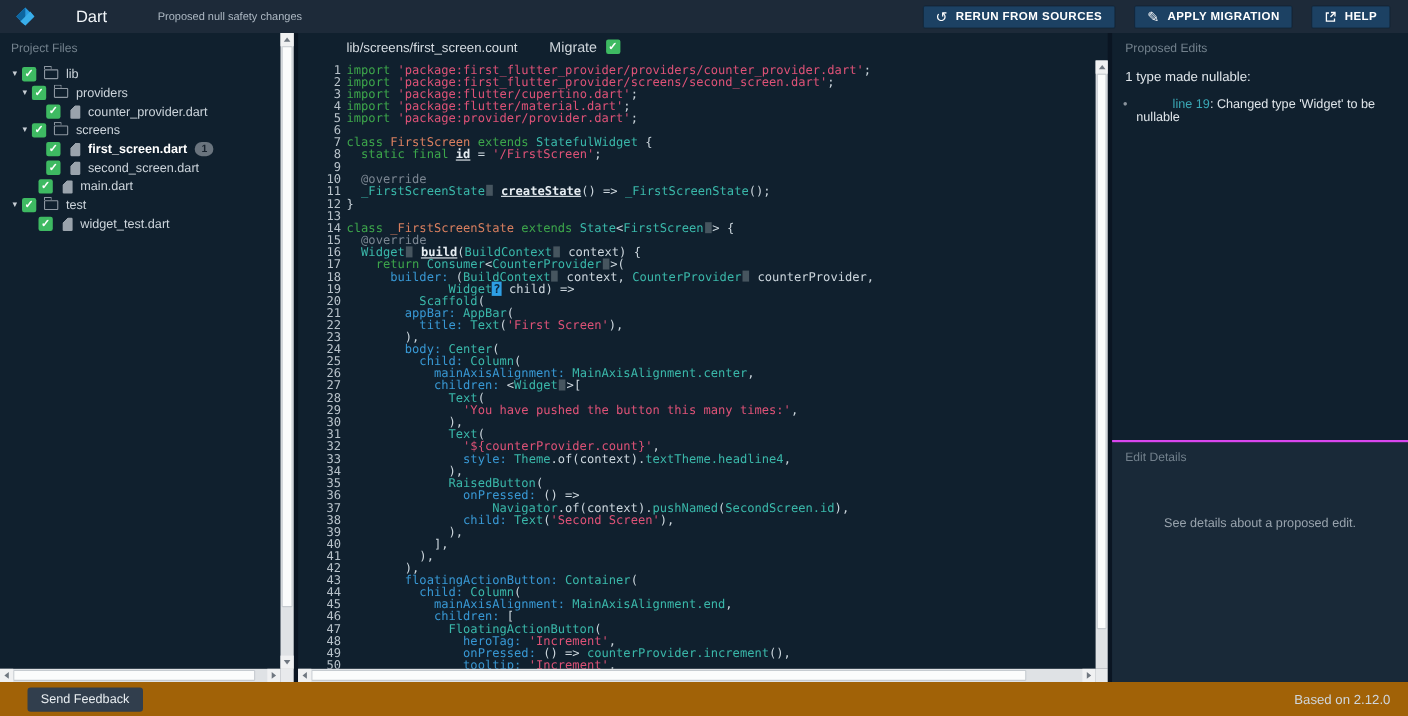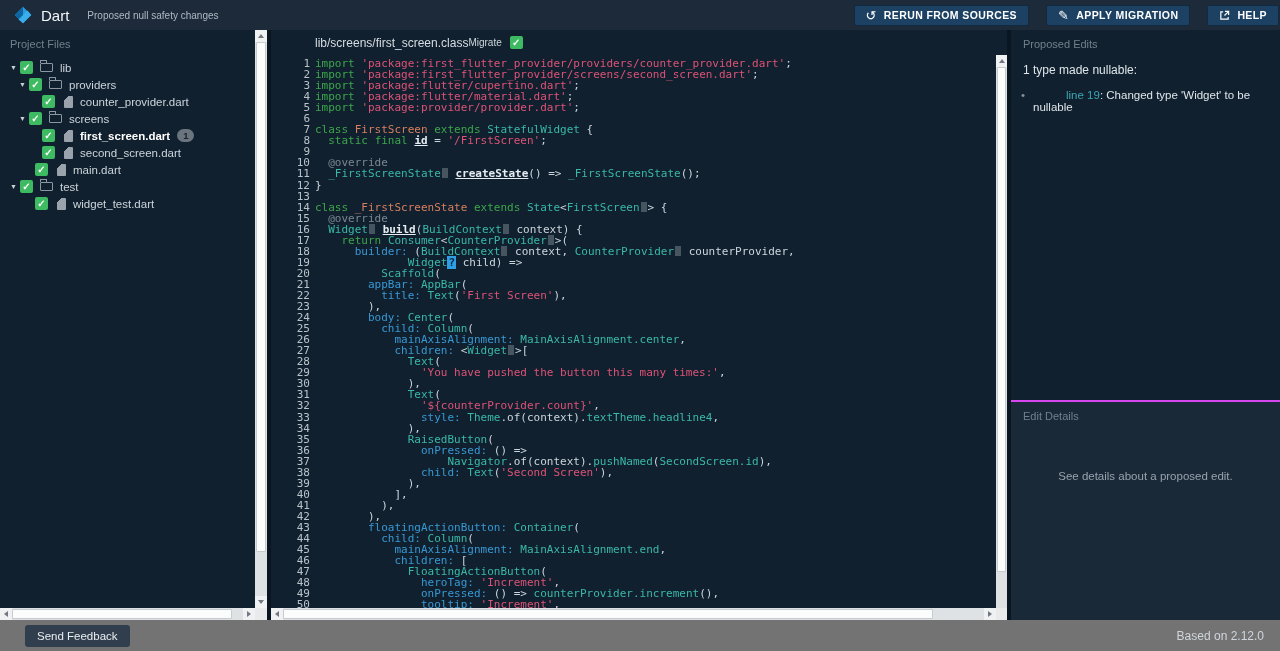--- a/index.html
+++ b/index.html
@@ -1,36 +1,36 @@
 <!DOCTYPE html>
 <html><head>
 <meta charset="utf-8">
 <style>
   html,body{margin:0;padding:0;width:1280px;height:651px;overflow:hidden;
     background:#0a1522;font-family:"Liberation Sans",sans-serif;}
   *{box-sizing:border-box;}
 
   
   .topbar{position:absolute;left:0;top:0;width:1280px;height:30px;background:#1d2a39;
-    display:flex;align-items:center;padding:0 1px 0 14px;}
+    display:flex;align-items:center;padding:0 16px 0 14px;gap:28px;}
   .logo{width:18px;height:18px;flex:0 0 auto;}
   .apptitle{color:#f2f6f9;font-size:15px;margin-left:9px;}
   .subtitle{color:#aeb9c4;font-size:10px;margin-left:18px;}
   .tb-spacer{flex:1;}
   .tbtn{display:flex;align-items:center;gap:7px;height:21px;padding:0 11px;margin-left:17px;
     background:#1c4163;border:1px solid rgba(0,0,0,0.35);border-radius:2px;color:#fff;
     font-size:10.5px;font-weight:bold;letter-spacing:.4px;cursor:pointer;white-space:nowrap;}
   .uicon{font-size:13px;line-height:13px;font-weight:normal;}
   .sicon{display:block;}
 
   
   .sidebar{position:absolute;left:0;top:30px;width:267px;height:590px;background:#10202e;}
   .codepanel{position:absolute;left:271px;top:30px;width:736px;height:590px;background:#10202e;}
   .rightpanel{position:absolute;left:1011px;top:30px;width:269px;height:590px;background:#10202e;}
-  .footer{position:absolute;left:0;top:620px;width:1280px;height:31px;background:#737373;
+  .footer{position:absolute;left:0;top:620px;width:1280px;height:31px;background:#a16207;
     display:flex;align-items:center;}
 
   
   .panelhead{color:#72808c;font-size:11px;padding:8px 0 0 10px;}
   .tree{margin-top:9px;}
   .trow{display:flex;align-items:center;height:17px;color:#ccd4db;font-size:11.5px;cursor:pointer;}
   .trow.active .tlabel{color:#ffffff;font-weight:bold;}
   .tri{color:#c7ced4;font-size:7px;width:10px;flex:0 0 auto;}
   .cb{width:13px;height:13px;border-radius:2px;background:#3eba62;color:#fff;font-size:10px;
     line-height:13px;text-align:center;font-weight:bold;flex:0 0 auto;}
@@ -54,21 +54,21 @@
   .arr.down{border-left:3px solid transparent;border-right:3px solid transparent;border-top:4px solid #6f7780;}
   .arr.left{border-top:3px solid transparent;border-bottom:3px solid transparent;border-right:4px solid #6f7780;left:4px;top:3px;}
   .arr.right{border-top:3px solid transparent;border-bottom:3px solid transparent;border-left:4px solid #6f7780;left:4px;top:3px;}
   .vthumb{position:absolute;left:1px;width:10px;background:#fbfcfc;border:1px solid #c6cbd0;border-radius:1px;}
   .hthumb{height:10px;margin-top:1px;background:#fbfcfc;border:1px solid #c6cbd0;border-radius:1px;flex:0 0 auto;}
   .htrack{flex:1;}
 
   
   .codehead{height:25px;display:flex;align-items:center;padding-left:44px;}
   .fpath{color:#d7dde3;font-size:12px;}
-  .miglabel{color:#cfd6dc;font-size:10px;}
+  .miglabel{color:#cfd6dc;font-size:13px;margin-left:29px;}
   .codehead .cb{margin-left:8px;cursor:pointer;}
   .codebody{position:absolute;left:0;top:25px;right:11px;bottom:12px;overflow:hidden;padding-top:3px;}
   .crow{height:11.06px;line-height:11.06px;white-space:pre;
     font-family:"DejaVu Sans Mono",monospace;font-size:11px;}
   .ln{display:inline-block;width:39px;text-align:right;color:#b9c3cb;padding-right:0;}
   .ct{padding-left:5px;}
   .tk-k{color:#3da64b;}
   .tk-s{color:#de5277;}
   .tk-t{color:#3ab8aa;}
   .tk-p{color:#3898d4;}
@@ -201,21 +201,21 @@
     <div class="htrack"></div>
     <div class="sb-btn">
         <span class="arr right"></span>
       </div>
   </div>
   <div class="sb-corner"></div>
 </aside>
 
 <section class="codepanel">
   <div class="codehead">
-    <span class="fpath">lib/screens/first_screen.class</span>
+    <span class="fpath">lib/screens/first_screen.count</span>
     <span class="miglabel">Migrate</span>
     <span class="cb">✓</span>
   </div>
   <div class="codebody">
       <div class="crow"><span class="ln">1</span><span class="ct"><span class="tk-k">import</span><span class="tk-d"> </span><span class="tk-s">'package:first_flutter_provider/providers/counter_provider.dart'</span><span class="tk-d">;</span></span></div>
       <div class="crow"><span class="ln">2</span><span class="ct"><span class="tk-k">import</span><span class="tk-d"> </span><span class="tk-s">'package:first_flutter_provider/screens/second_screen.dart'</span><span class="tk-d">;</span></span></div>
       <div class="crow"><span class="ln">3</span><span class="ct"><span class="tk-k">import</span><span class="tk-d"> </span><span class="tk-s">'package:flutter/cupertino.dart'</span><span class="tk-d">;</span></span></div>
       <div class="crow"><span class="ln">4</span><span class="ct"><span class="tk-k">import</span><span class="tk-d"> </span><span class="tk-s">'package:flutter/material.dart'</span><span class="tk-d">;</span></span></div>
       <div class="crow"><span class="ln">5</span><span class="ct"><span class="tk-k">import</span><span class="tk-d"> </span><span class="tk-s">'package:provider/provider.dart'</span><span class="tk-d">;</span></span></div>
       <div class="crow"><span class="ln">6</span><span class="ct"></span></div>

